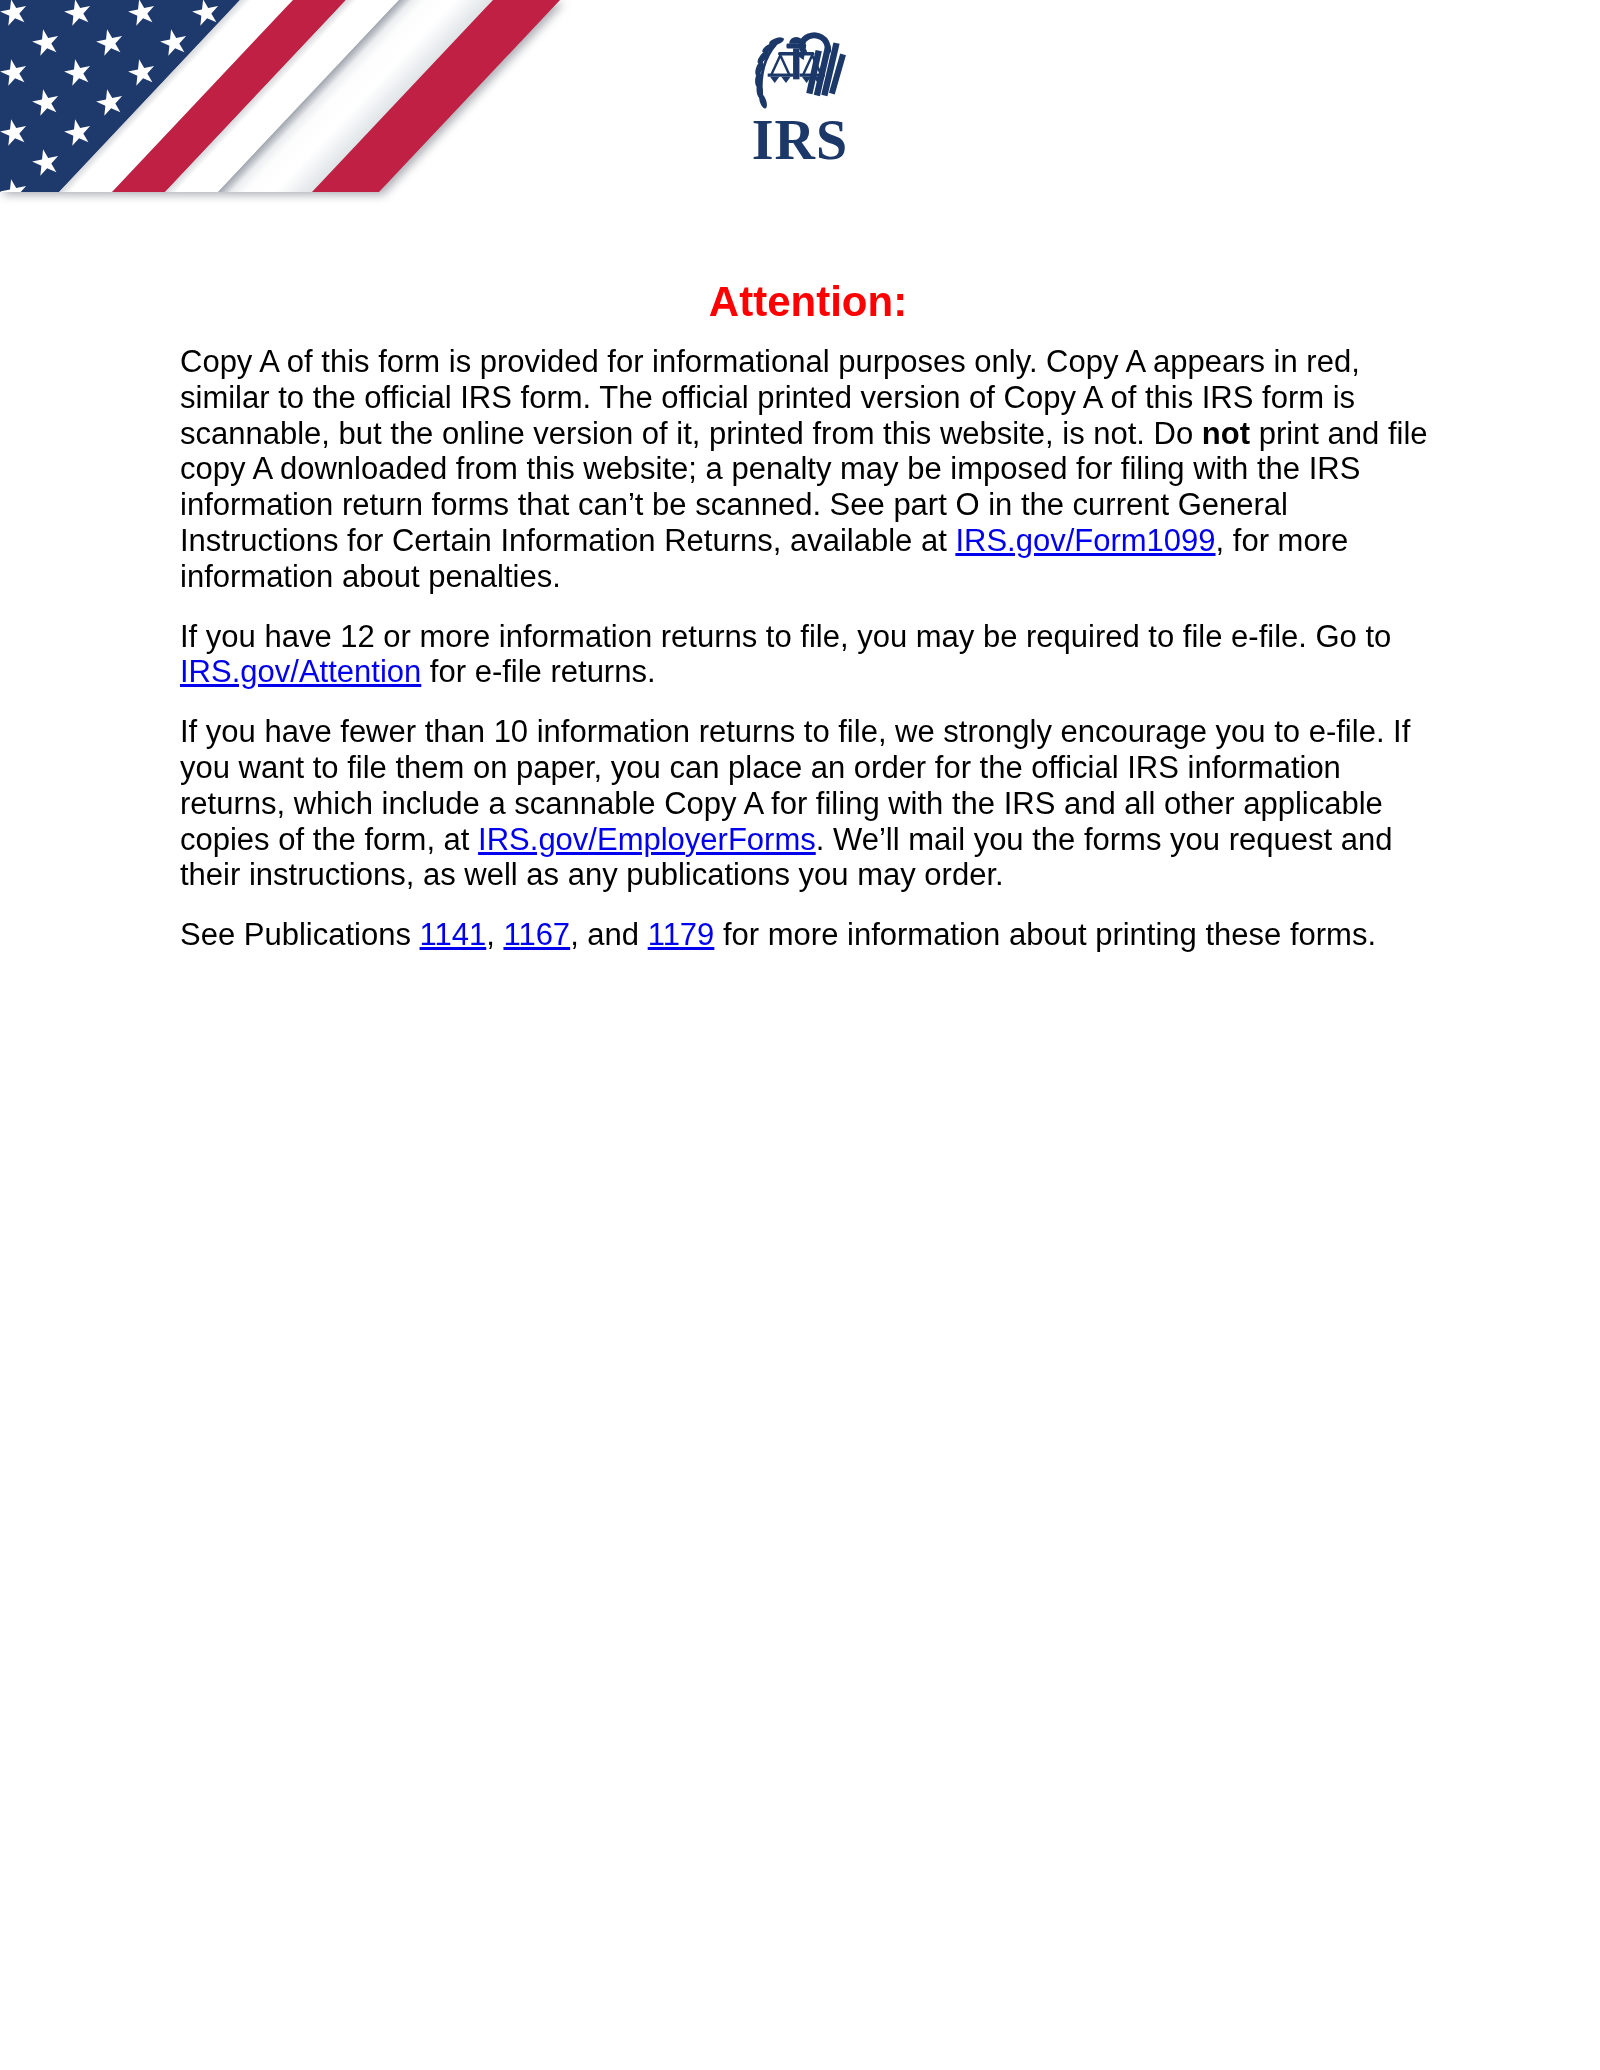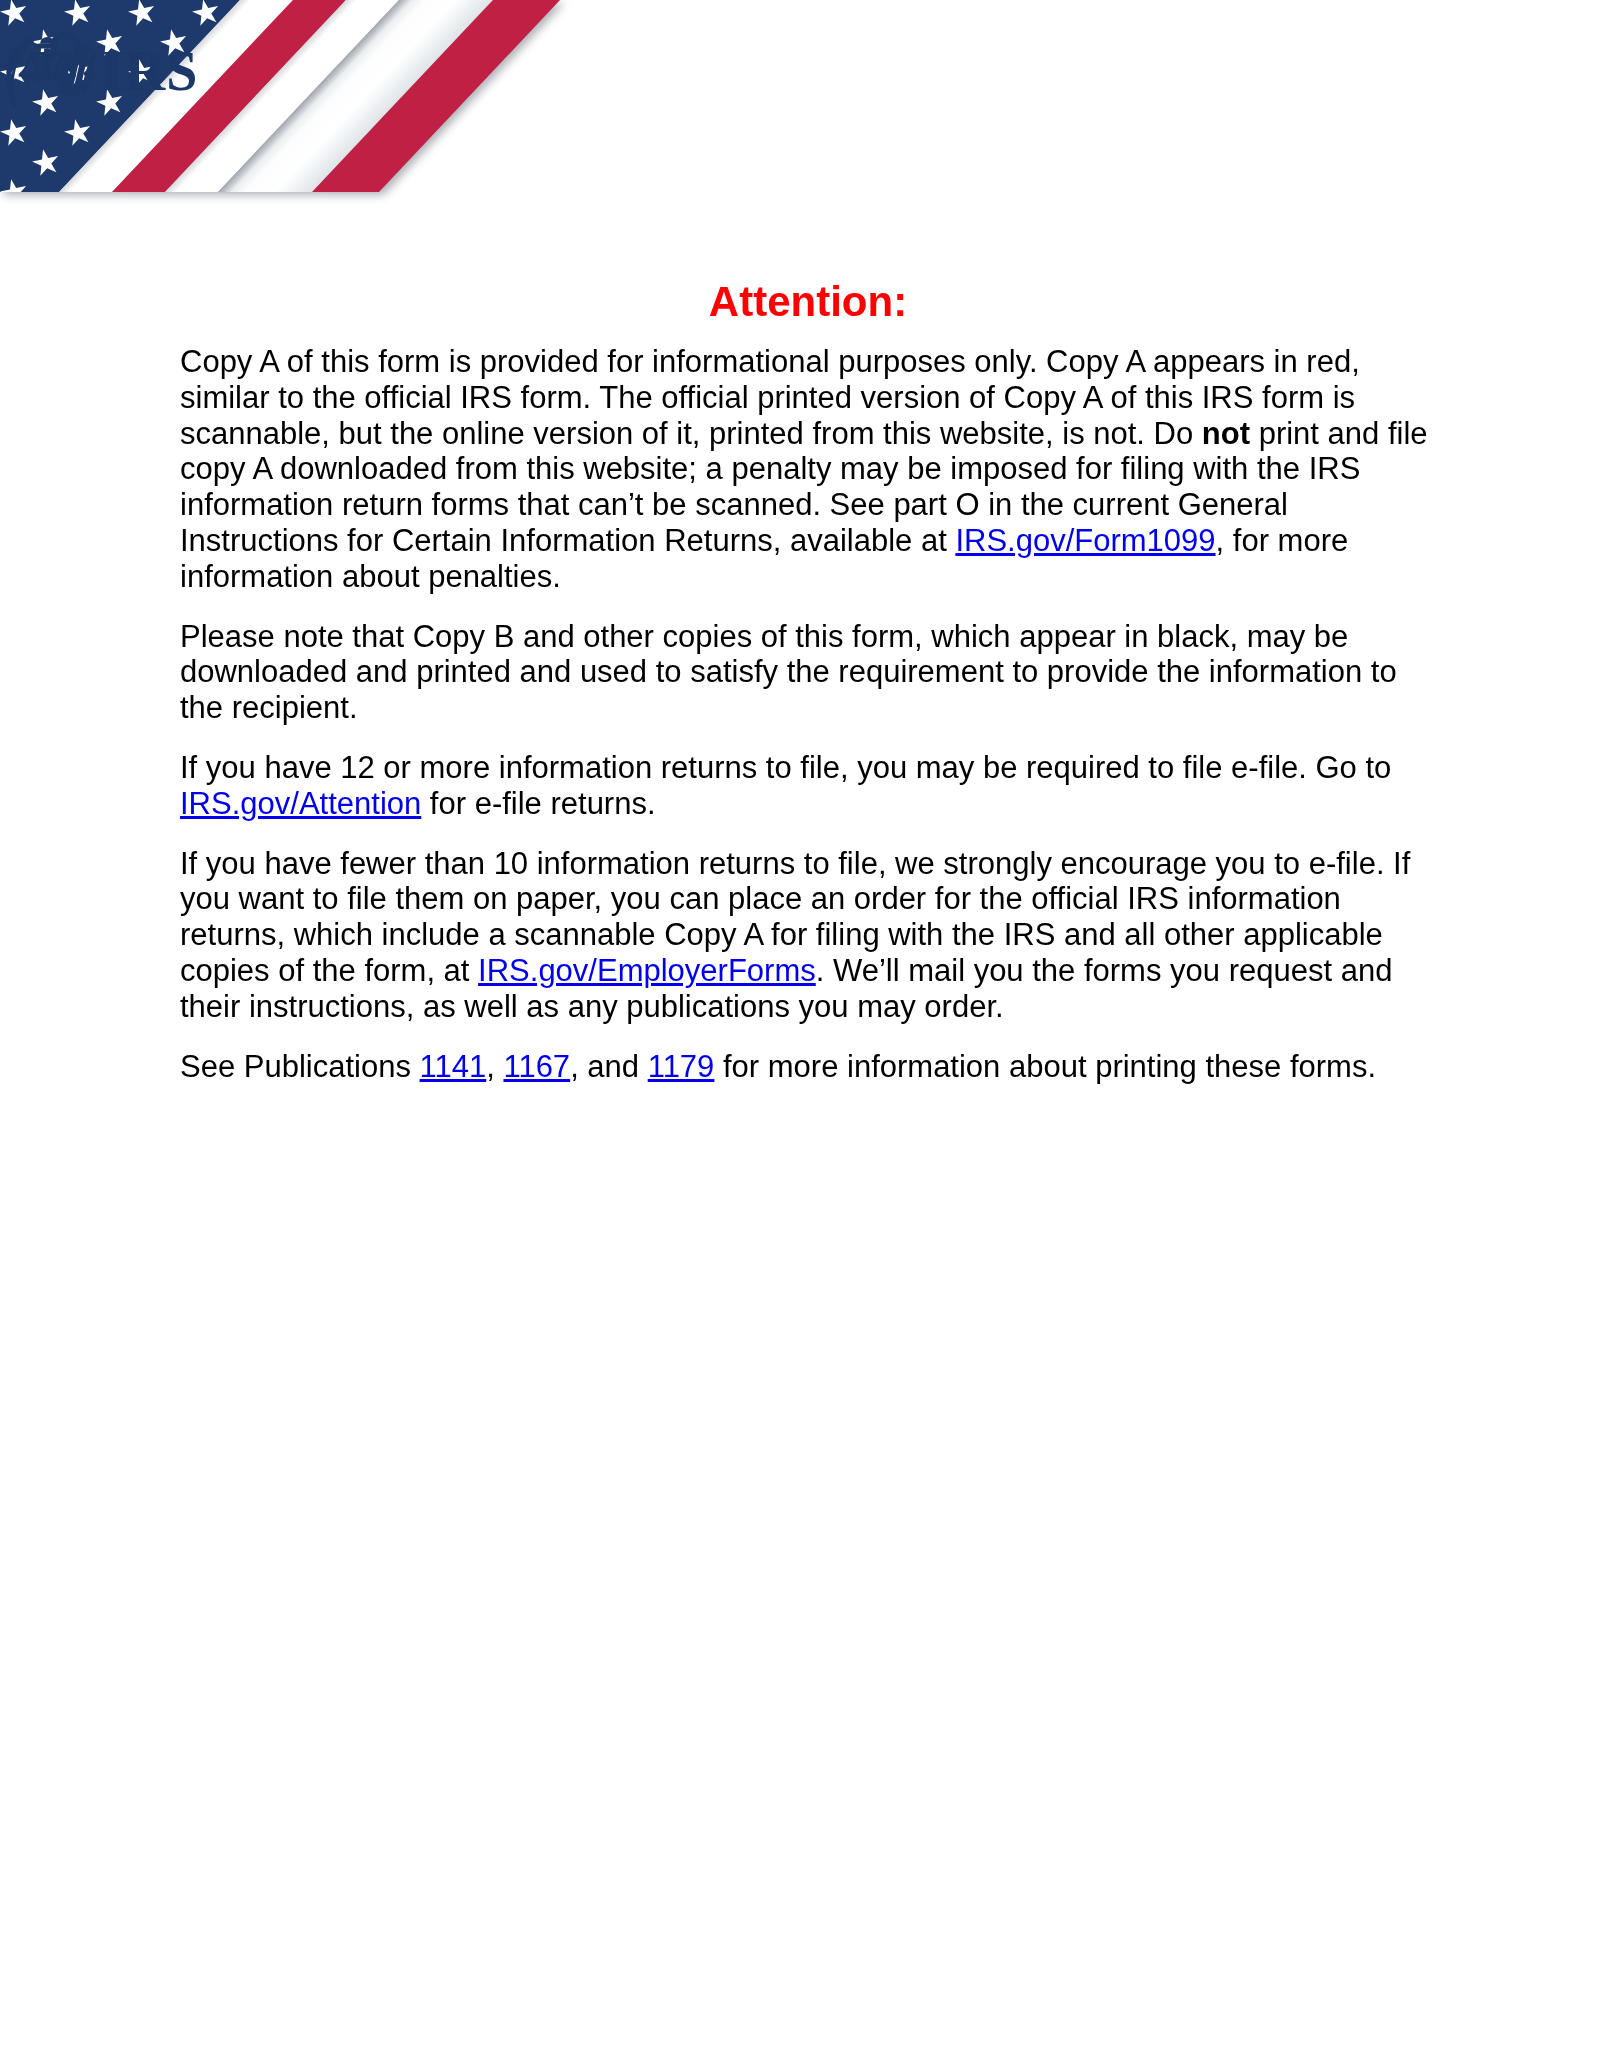--- a/index.html
+++ b/index.html
@@ -27,20 +27,21 @@
   }
   .flag-wrap svg{
     display:block;
     filter:drop-shadow(4px 3px 5px rgba(50,55,70,0.40));
   }
   .logo-block{
     position:absolute;
     top:30px;left:0;
     width:100%;
     display:flex;
+    flex-direction:column;
     align-items:center;
   }
   .logo-emblem{width:102px;height:88px;}
   .logo-wordmark{
     font-family:"Liberation Serif", serif;
     font-weight:bold;
     font-size:56px;
     line-height:1;
     letter-spacing:1px;
     color:var(--logo-navy);
@@ -164,19 +165,18 @@
         <path d="M88,68 L100,26" fill="none" style="stroke:var(--logo-navy)" stroke-width="6.4"></path>
       </g>
     </svg>
     <div class="logo-wordmark">IRS</div>
   </div>
 
   <h1 class="attention-heading">Attention:</h1>
 
   <div class="content">
       <p><span>Copy A of this form is provided for informational purposes only. Copy A appears in red, similar to the official IRS form. The official printed version of Copy A of this IRS form is scannable, but the online version of it, printed from this website, is not. Do </span><b>not</b><span> print and file copy A downloaded from this website; a penalty may be imposed for filing with the IRS information return forms that can’t be scanned. See part O in the current General Instructions for Certain Information Returns, available at </span><a href="#">IRS.gov/Form1099</a><span>, for more information about penalties.</span></p>
-      <p><span>Please note that Copy B and other copies of this form, which appear in black, may be downloaded and printed and used to satisfy the requirement to provide the information to the recipient.</span></p>
       <p><span>If you have 12 or more information returns to file, you may be required to file e-file. Go to </span><a href="#">IRS.gov/Attention</a><span> for e-file returns.</span></p>
       <p><span>If you have fewer than 10 information returns to file, we strongly encourage you to e-file. If you want to file them on paper, you can place an order for the official IRS information returns, which include a scannable Copy A for filing with the IRS and all other applicable copies of the form, at </span><a href="#">IRS.gov/EmployerForms</a><span>. We’ll mail you the forms you request and their instructions, as well as any publications you may order.</span></p>
       <p><span>See Publications </span><a href="#">1141</a><span>, </span><a href="#">1167</a><span>, and </span><a href="#">1179</a><span> for more information about printing these forms.</span></p>
     </div>
 
 </div>
 
 </body></html>

